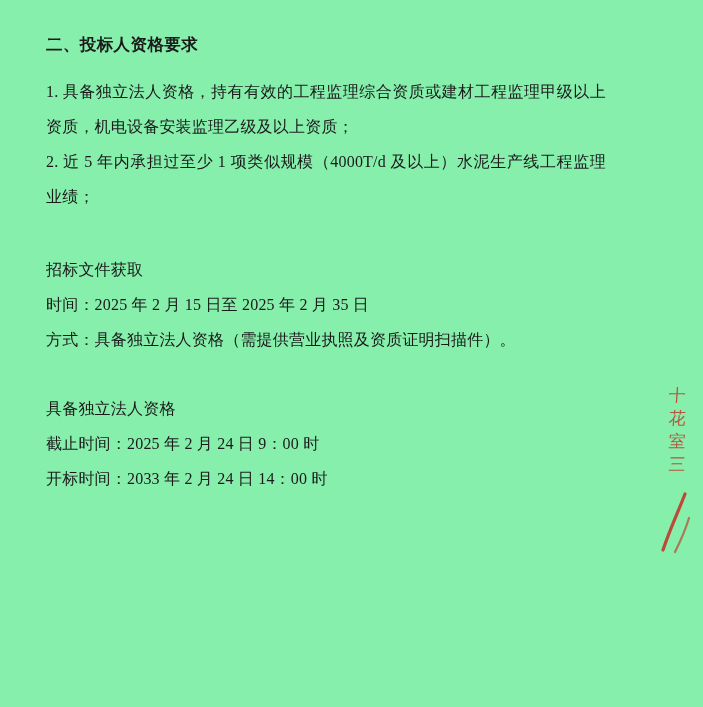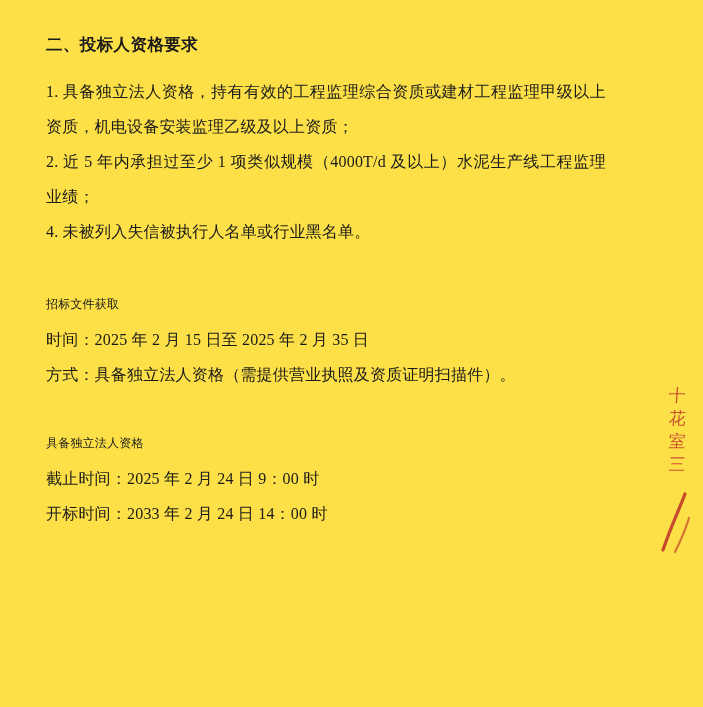--- a/index.html
+++ b/index.html
@@ -15,21 +15,21 @@
     overflow: hidden;
     position: relative;
   }
 
   .page {
     position: absolute;
     left: 0;
     top: 0;
     width: 703px;
     height: 707px;
-    background: #fde047;
+    background: #86efac;
   }
 
   
   .seal-strip {
     position: absolute;
     right: 0;
     top: 0;
     width: 52px;
     height: 707px;
     pointer-events: none;
@@ -77,21 +77,21 @@
 
   p.para {
     font-size: 16px;
     line-height: 35px;
     margin: 0;
     text-align: justify;
     letter-spacing: .2px;
   }
 
   .section-title {
-    font-size: 12px;
+    font-size: 16px;
     line-height: 35px;
     margin: 0;
     letter-spacing: .2px;
   }
 
   .gap-lg {
     height: 38px;
   }
   .gap-md {
     height: 34px;
@@ -101,21 +101,20 @@
 <body>
 
 <div class="page">
 
   <div class="content">
 
     <h2 class="heading">二、投标人资格要求</h2>
 
     <p class="para">1. 具备独立法人资格，持有有效的工程监理综合资质或建材工程监理甲级以上资质，机电设备安装监理乙级及以上资质；</p>
     <p class="para">2. 近 5 年内承担过至少 1 项类似规模（4000T/d 及以上）水泥生产线工程监理业绩；</p>
-    <p class="para">4. 未被列入失信被执行人名单或行业黑名单。</p>
 
     <div class="gap-lg"></div>
 
     <p class="section-title">招标文件获取</p>
     <p class="para">时间：2025 年 2 月 15 日至 2025 年 2 月 35 日</p>
     <p class="para">方式：具备独立法人资格（需提供营业执照及资质证明扫描件）。</p>
 
     <div class="gap-md"></div>
 
     <p class="section-title">具备独立法人资格</p>

